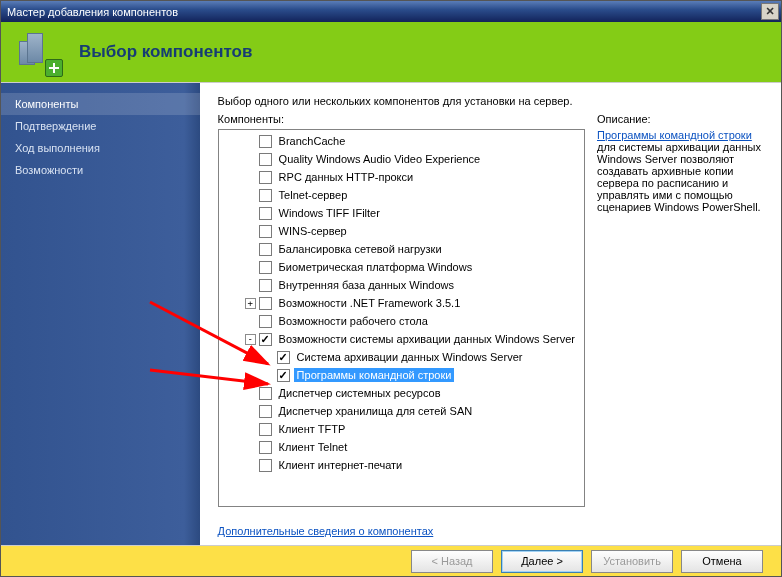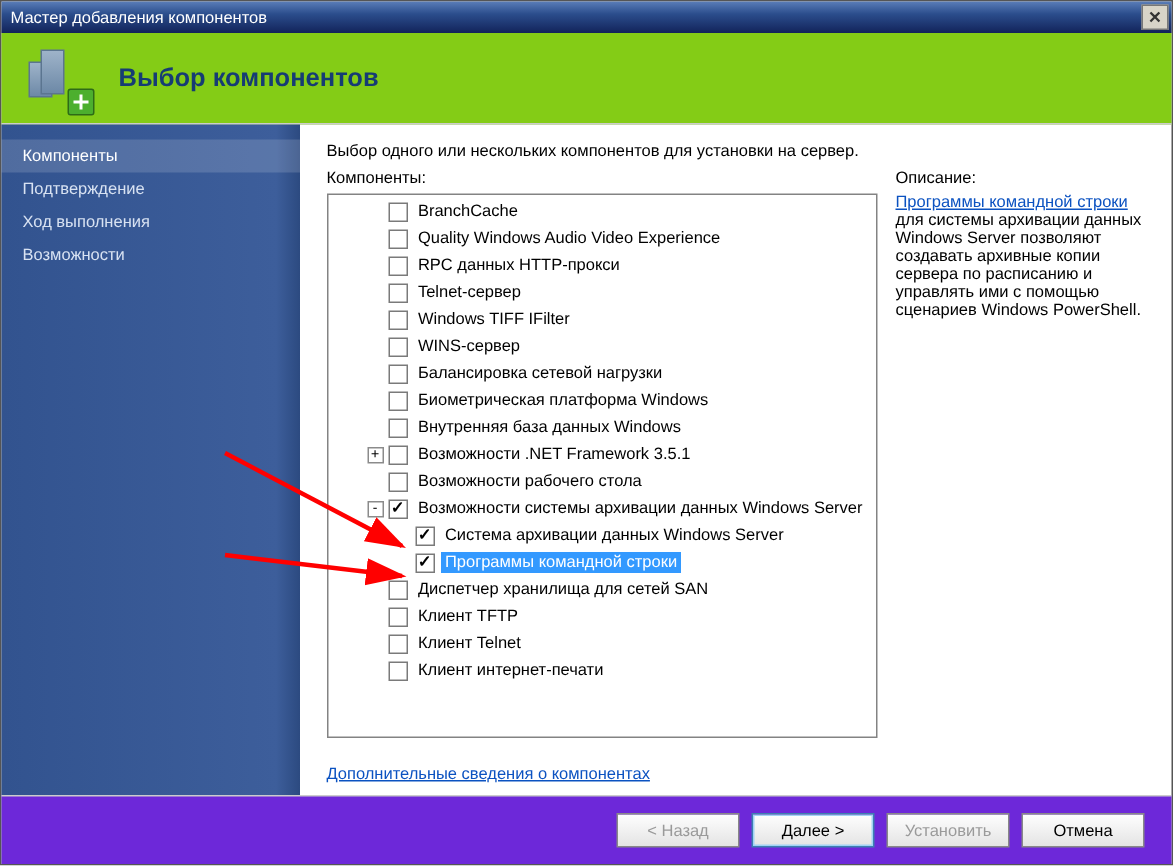--- a/index.html
+++ b/index.html
@@ -71,22 +71,22 @@
   }
   .cb.checked:before { content:"✓"; color:#000; font-weight:bold; }
   .lbl { padding: 1px 3px; cursor: default; }
   .lbl.selected { background:#3399ff; color:#fff; }
   .d0 { padding-left: 26px; }
   .d1 { padding-left: 44px; }
   .desc a { color: #0b52c1; }
   .more { margin-top: 18px; }
   .more a { color: #0b52c1; text-decoration: underline; }
   .footer {
-    border-top: 1px solid #ccc; height: 46px; display:flex; align-items:center;
-    justify-content:flex-end; padding-right:18px; gap:8px; background:#6d28d9;
+    border-top: 1px solid #ccc; height: 31px; display:flex; align-items:center;
+    justify-content:flex-end; padding-right:18px; gap:8px; background:#fde047;
   }
   .footer button {
     min-width: 82px; height:23px; font-size:11px; border:1px solid #888;
     background: linear-gradient(#fefefe,#e4e4e4); cursor:pointer;
   }
   .footer button:disabled { color:#9a9a9a; cursor:default;}
   .footer button.default { border:1px solid #3c7fb1; box-shadow: inset 0 0 0 1px #a1d2f5; }
   .arrow { position:absolute; pointer-events:none; z-index:50;}
   .arrow svg { overflow:visible; }
   
@@ -189,20 +189,25 @@
               </div>
               <div class="node d1">
                 <span class="exp-placeholder"></span>
                 <span class="cb checked"></span>
                 <span class="lbl">Система архивации данных Windows Server</span>
               </div>
               <div class="node d1">
                 <span class="exp-placeholder"></span>
                 <span class="cb checked"></span>
                 <span class="lbl selected">Программы командной строки</span>
+              </div>
+              <div class="node d0">
+                <span class="exp-placeholder"></span>
+                <span class="cb"></span>
+                <span class="lbl">Диспетчер системных ресурсов</span>
               </div>
               <div class="node d0">
                 <span class="exp-placeholder"></span>
                 <span class="cb"></span>
                 <span class="lbl">Диспетчер хранилища для сетей SAN</span>
               </div>
               <div class="node d0">
                 <span class="exp-placeholder"></span>
                 <span class="cb"></span>
                 <span class="lbl">Клиент TFTP</span>

